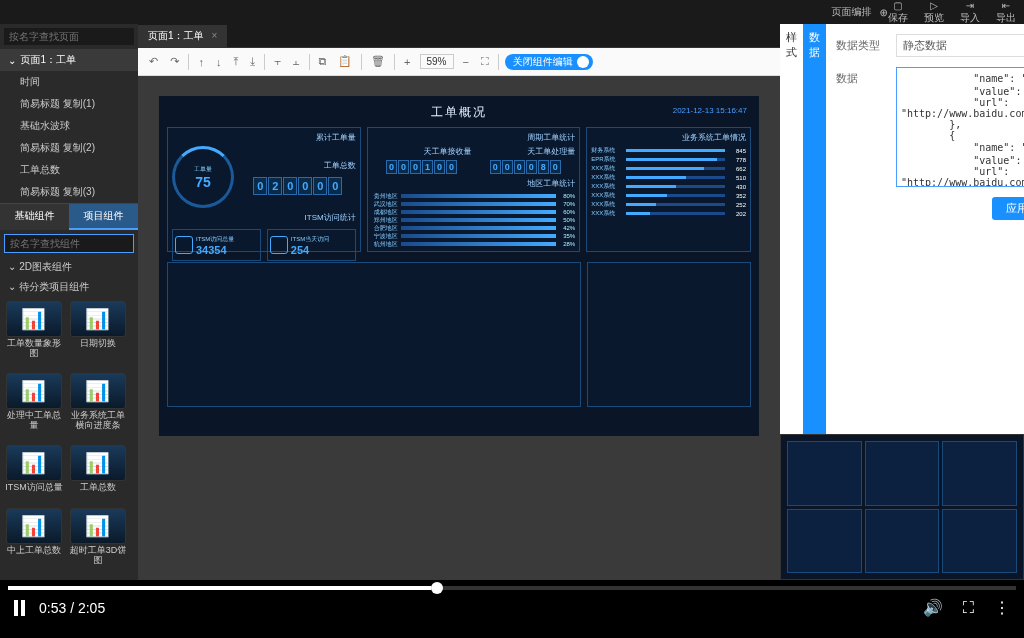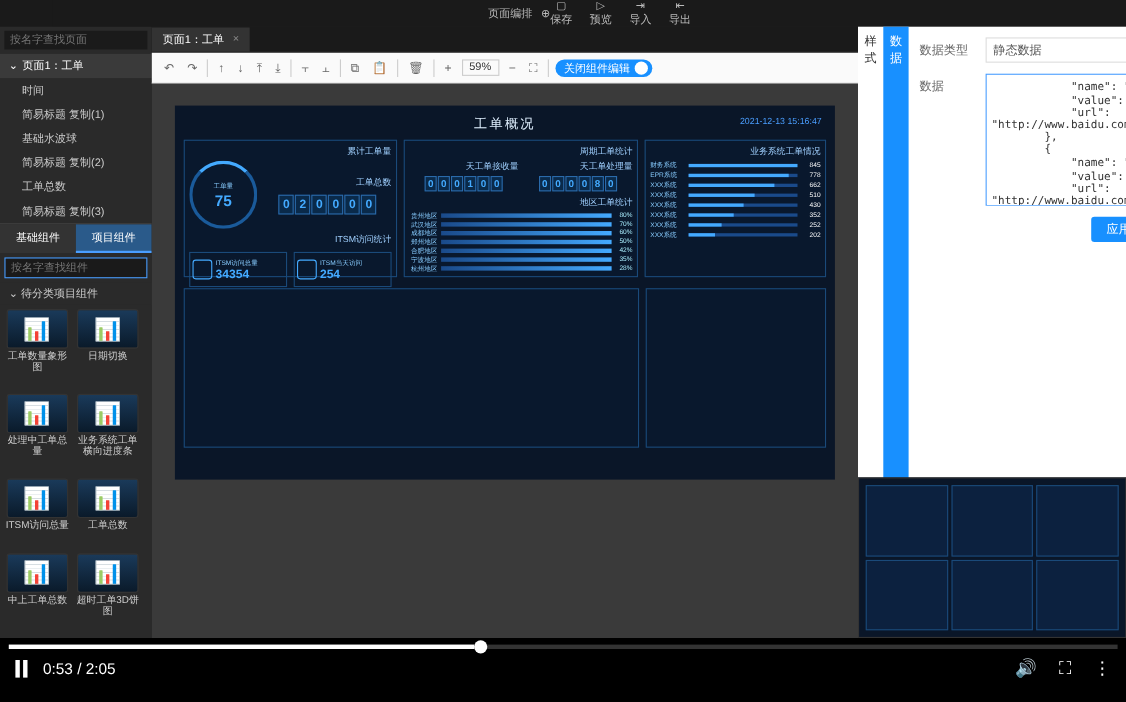--- a/index.html
+++ b/index.html
@@ -1,18 +1,18 @@
 <!DOCTYPE html>
 <html><head>
 <meta charset="utf-8">
 <style>
 * { box-sizing: border-box; margin: 0; padding: 0; }
 body { font-family: "Microsoft YaHei", Arial, sans-serif; background: #000; color: #fff; width: 1024px; height: 638px; overflow: hidden; position: relative; }
 .app { display: flex; flex-direction: column; height: 580px; background: #1a1a1a; }
-.topbar { background: #1a1a1a; height: 24px; display: flex; align-items: center; justify-content: center; padding: 0 8px; font-size: 10px; color: #bbb; margin-left: 48px; }
+.topbar { background: #1a1a1a; height: 24px; display: flex; align-items: center; justify-content: flex-end; padding: 0 8px; font-size: 10px; color: #bbb; margin-left: 48px; }
 .topbar .left { display: flex; align-items: center; gap: 8px; }
 .topbar .right { display: flex; gap: 16px; }
 .topbar .right span { text-align: center; cursor: pointer; }
 .main-row { display: flex; flex: 1; overflow: hidden; }
 .sidebar { width: 138px; background: #2a2a2a; display: flex; flex-direction: column; font-size: 10px; }
 .sidebar .search { padding: 4px; }
 .sidebar .search input { width: 100%; background: #1a1a1a; border: none; color: #888; padding: 3px 5px; font-size: 10px; }
 .sidebar .page-header { background: #3a3a3a; padding: 4px 8px; display: flex; align-items: center; gap: 4px; }
 .sidebar .tree-item { padding: 4px 8px 4px 20px; color: #ccc; cursor: pointer; }
 .sidebar .tabs { display: flex; border-top: 1px solid #444; }
@@ -127,20 +127,21 @@
           <div class="tree-item">基础水波球</div>
           <div class="tree-item">简易标题 复制(2)</div>
           <div class="tree-item">工单总数</div>
           <div class="tree-item">简易标题 复制(3)</div>
         </div>
       <div class="tabs">
         <div class="tab">基础组件</div>
         <div class="tab active">项目组件</div>
       </div>
       <div class="comp-search"><input placeholder="按名字查找组件" style=""></div>
+      <div class="comp-section">⌄ <span>2D图表组件</span></div>
       <div class="comp-section">⌄ <span>待分类项目组件</span></div>
       <div class="comp-grid" id="compgrid">
           <div class="comp-item">
             <div class="comp-thumb">📊</div>
             <div class="comp-label">工单数量象形图</div>
           </div>
           <div class="comp-item">
             <div class="comp-thumb">📊</div>
             <div class="comp-label">日期切换</div>
           </div>

